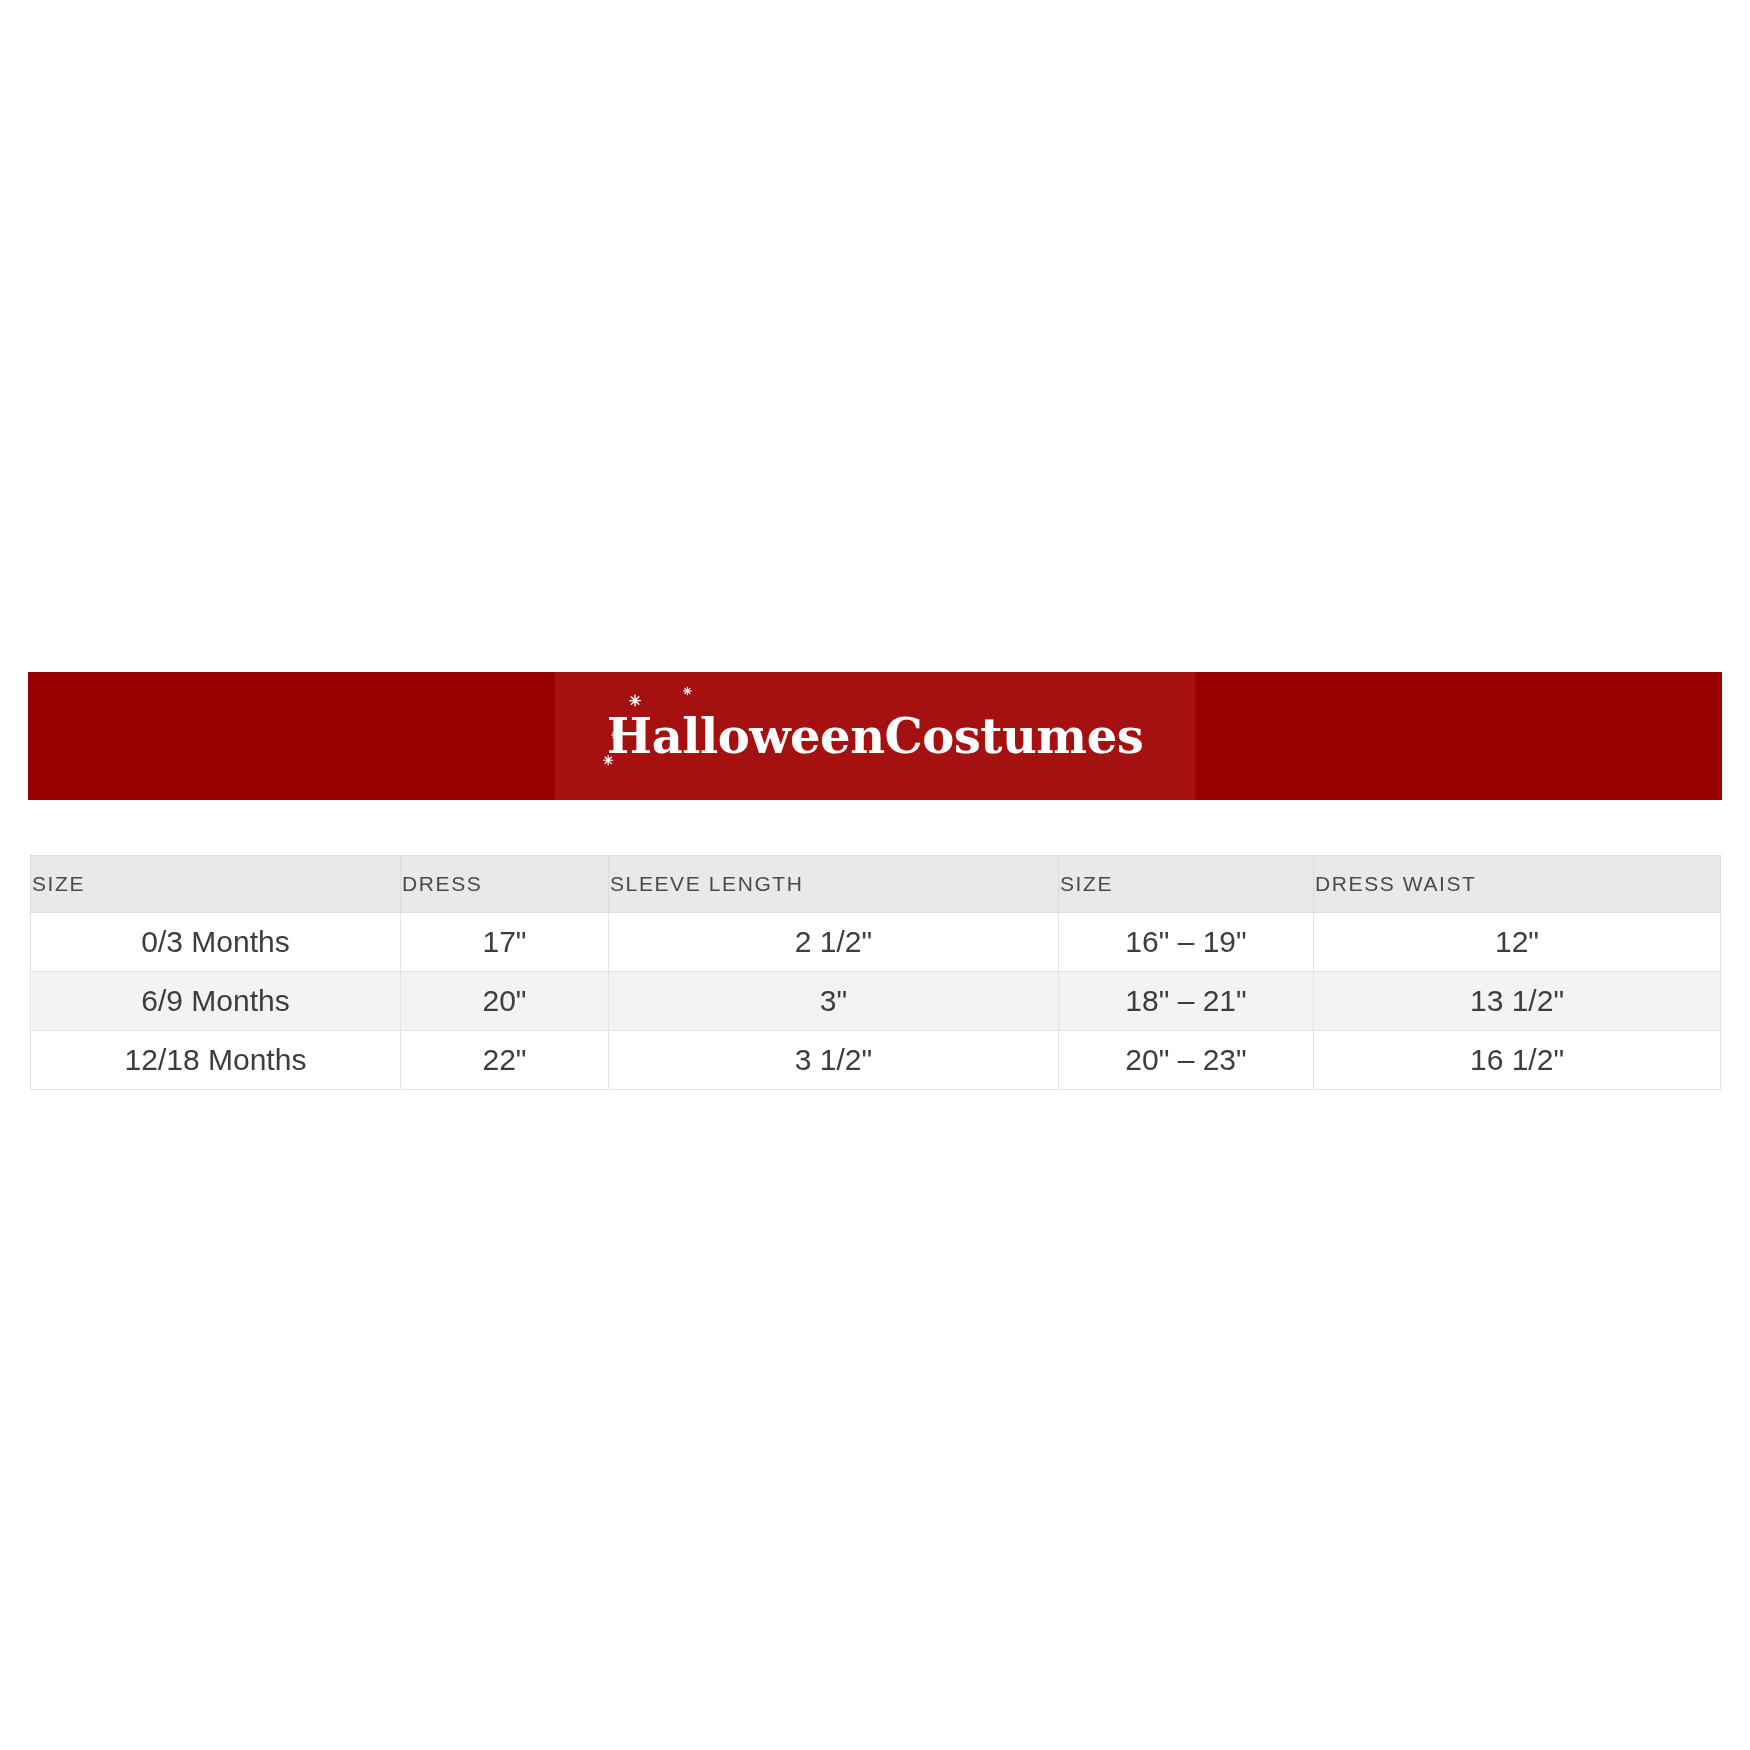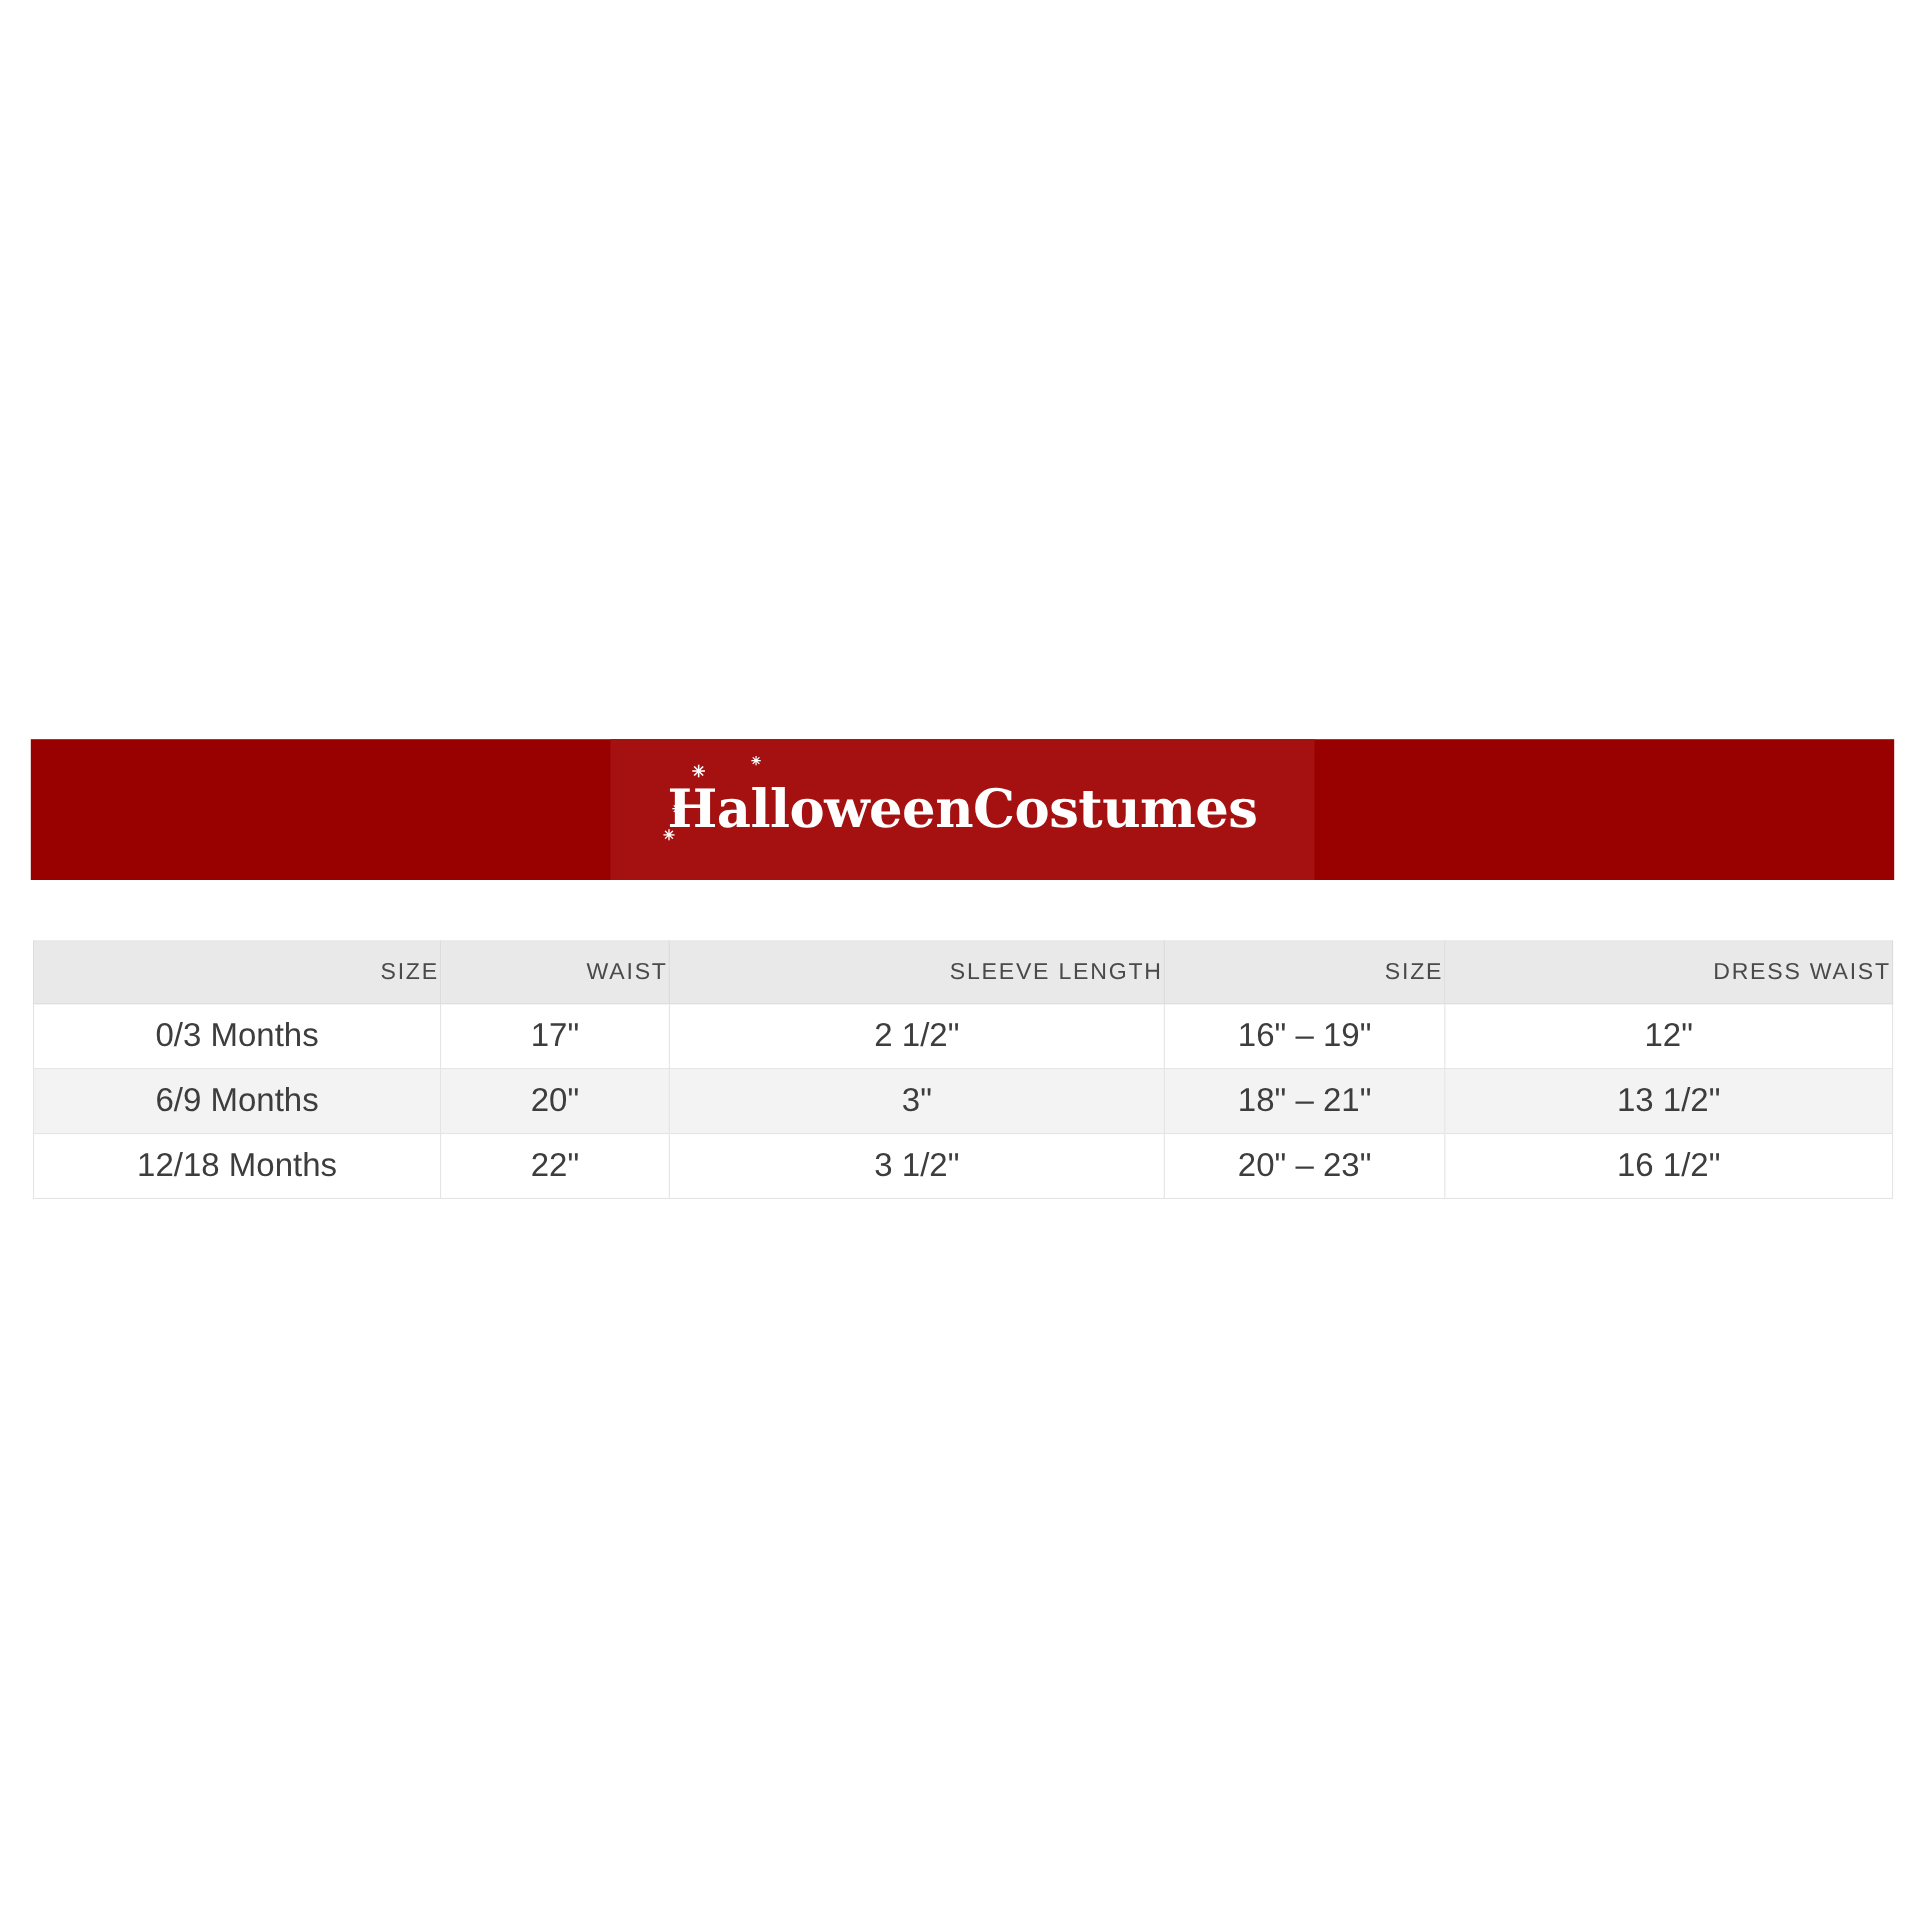--- a/index.html
+++ b/index.html
@@ -70,21 +70,21 @@
   #size-chart col.c-sleeve { width: 450px; }
   #size-chart col.c-waist  { width: 255px; }
   #size-chart col.c-dress  { width: 407px; }
 
   #size-chart th {
     background: #e9e9e9;
     color: #4a4a4a;
     font-size: 21px;
     font-weight: normal;
     letter-spacing: 1.6px;
-    text-align: right;
+    text-align: left;
     height: 54px;
     border: 1px solid #dcdcdc;
   }
   #size-chart td {
     color: #3d3d3d;
     font-size: 30px;
     text-align: center;
     height: 56px;
     border: 1px solid #e4e4e4;
     background: #ffffff;
@@ -112,21 +112,21 @@
   <colgroup>
     <col class="c-size">
       <col class="c-chest">
       <col class="c-sleeve">
       <col class="c-waist">
       <col class="c-dress">
   </colgroup>
   <thead>
     <tr>
       <th>SIZE</th>
-      <th>WAIST</th>
+      <th>DRESS</th>
       <th>SLEEVE LENGTH</th>
       <th>SIZE</th>
       <th>DRESS WAIST</th>
     </tr>
   </thead>
   <tbody>
     <tr>
       <td>0/3 Months</td>
       <td>17"</td>
       <td>2 1/2"</td>

